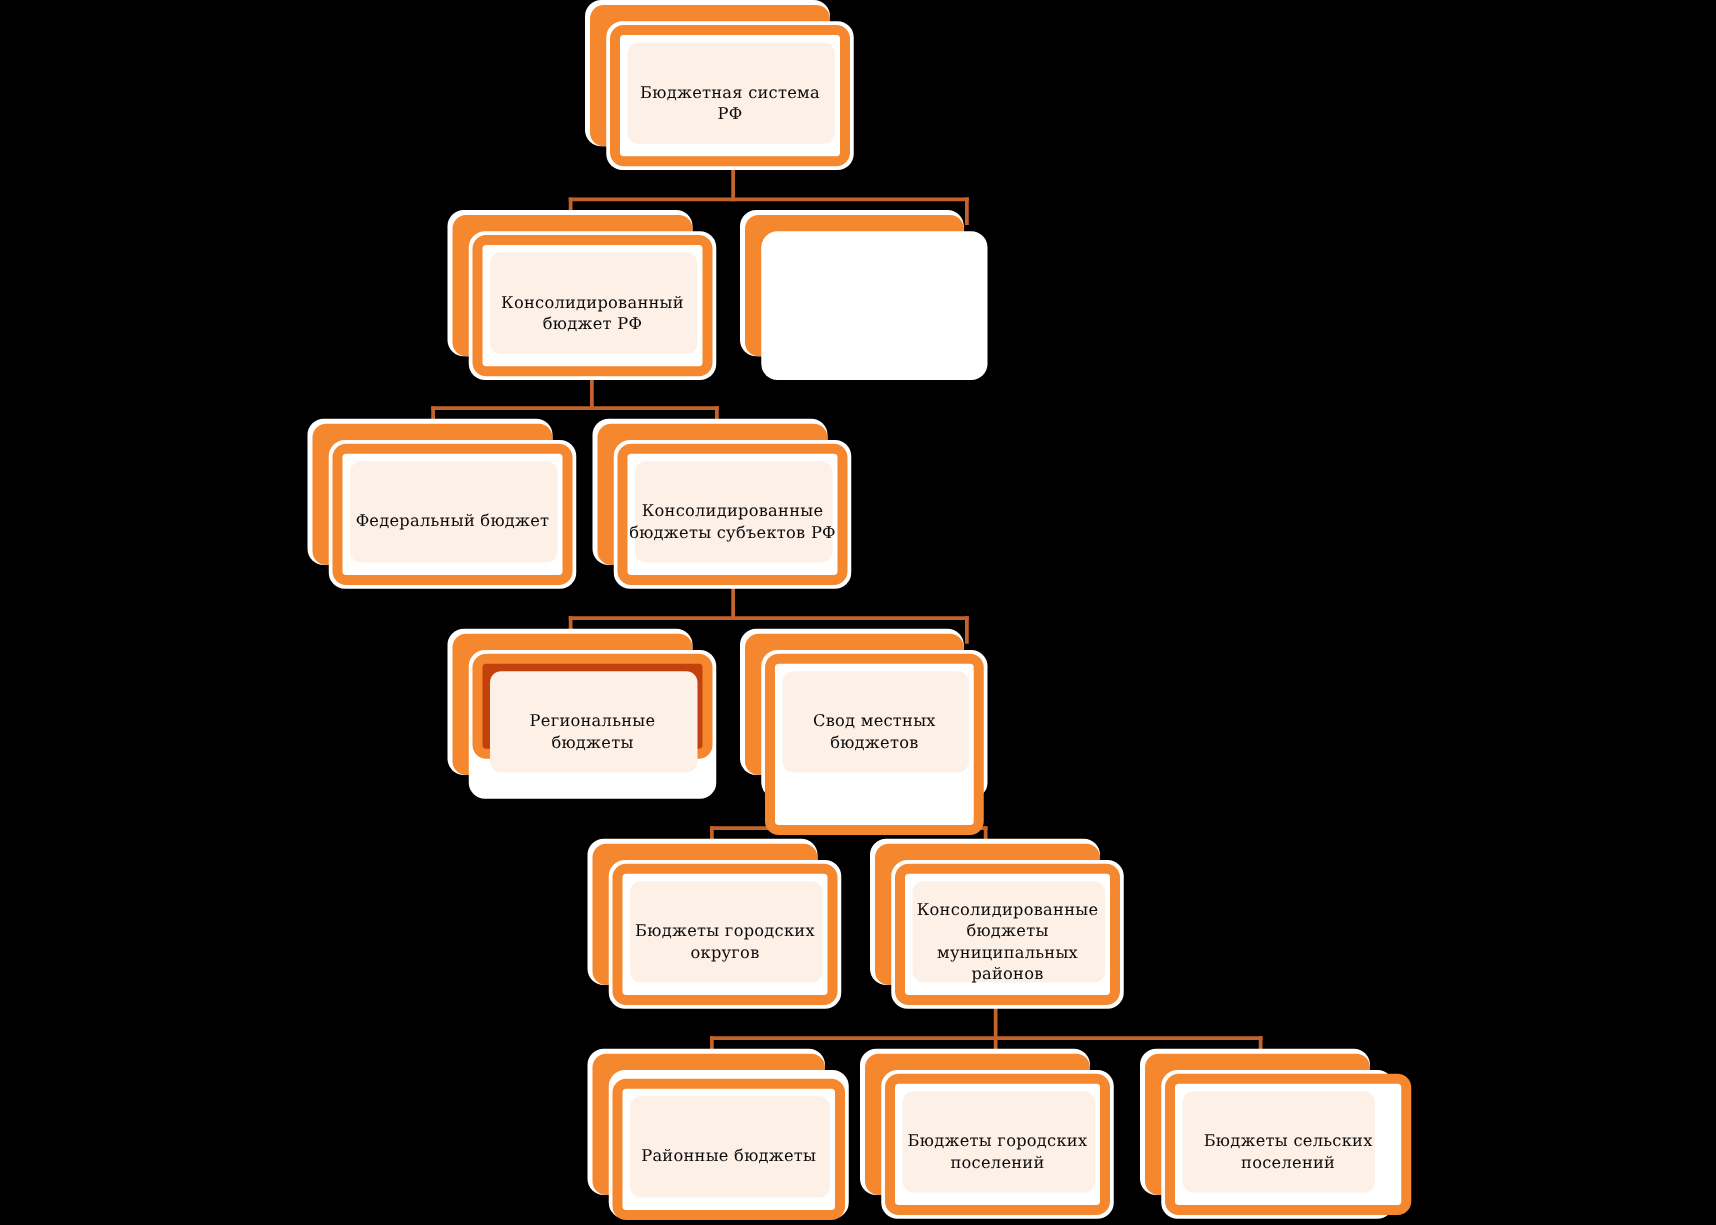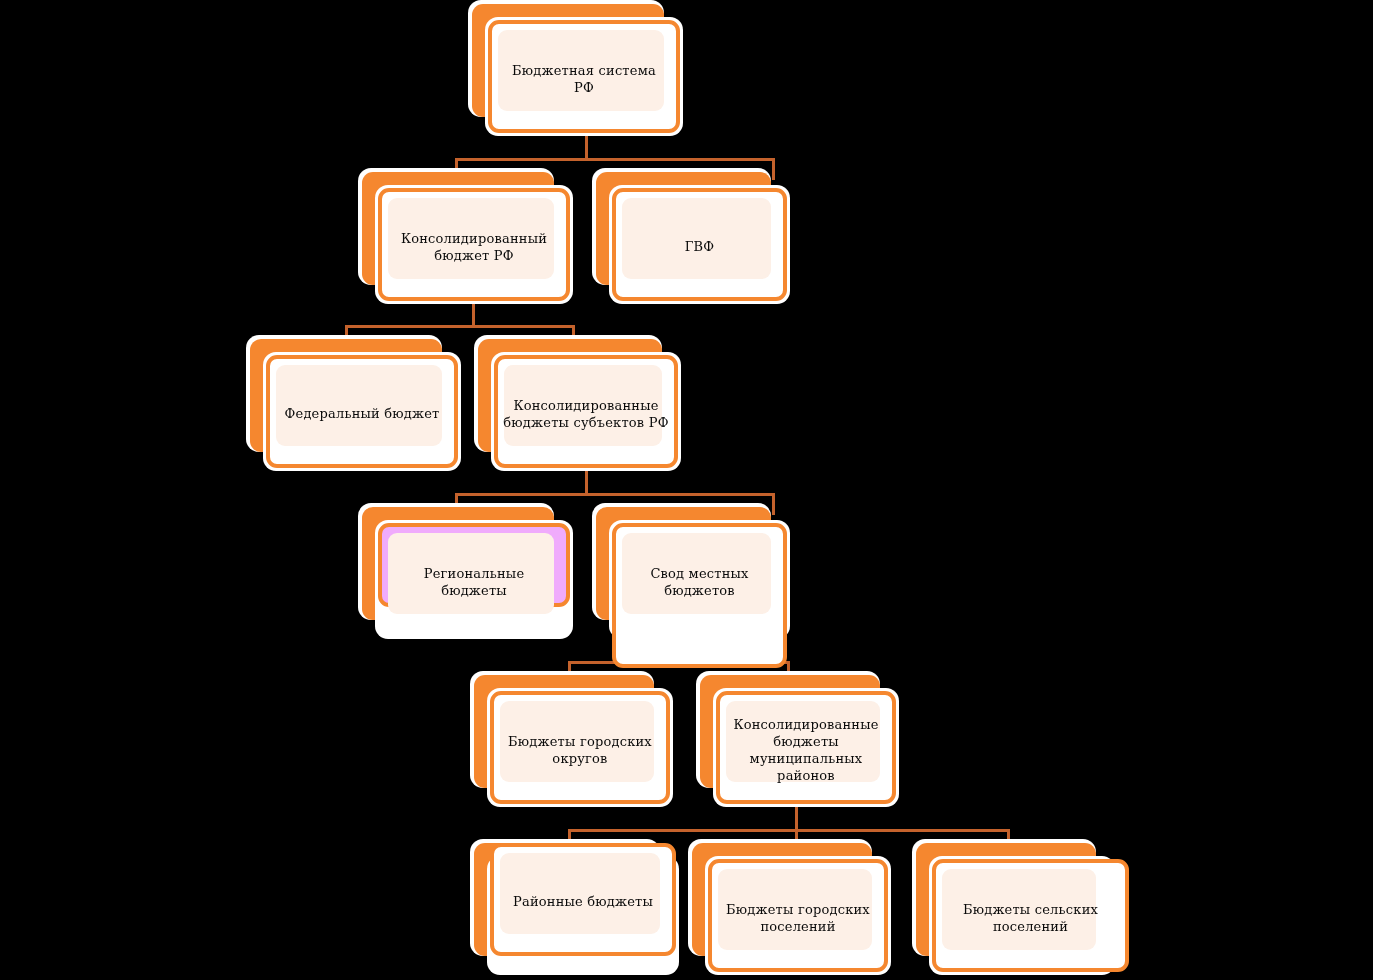--- a/index.html
+++ b/index.html
@@ -48,21 +48,21 @@
   .node .front-halo {
     position: absolute;
     border-radius: 13px;
     background: #FFFFFF;
   }
   
   .node .front {
     position: absolute;
     border-radius: 11px;
     background: #FFFFFF;
-    border: 4px solid #a3a3a3;
+    border: 8px solid #a3a3a3;
     box-sizing: border-box;
   }
   
   .node .inner {
     position: absolute;
     left: 6px;
     top: 6px;
     border-radius: 9px;
     background: #FDF0E7;
   }
@@ -124,24 +124,20 @@
         <div class="front" style="left: 20px; top: 20px; width: 192px; height: 113px; background: rgb(255, 255, 255); border-color: rgb(245, 135, 47); padding-left: 48px;">
           <div class="inner" style="width: 166px; height: 81px; background: rgb(253, 240, 231);"></div>
           <div class="label" style="color: rgb(10, 10, 10); top: 38px;">Консолидированный
 бюджет РФ</div>
         </div>
       </div>
       <div class="node" style="left: 592px; top: 168px; width: 195px; height: 133px;">
         <div class="halo" style="width: 179px; height: 117px; background: rgb(255, 255, 255);"></div>
         <div class="back" style="width: 175px; height: 113px; background: rgb(245, 135, 47);"></div>
         <div class="front-halo" style="left: 17px; top: 17px; width: 181px; height: 119px; background: rgb(255, 255, 255);"></div>
-        <div class="front" style="left: 20px; top: 20px; width: 175px; height: 113px; background: rgb(255, 255, 255); border-color: rgb(245, 135, 47);">
-          <div class="inner" style="width: 149px; height: 81px; background: rgb(253, 240, 231);"></div>
-          <div class="label" style="color: rgb(10, 10, 10); top: 46px;">ГВФ</div>
-        </div>
       </div>
       <div class="node" style="left: 246px; top: 335px; width: 212px; height: 133px;">
         <div class="halo" style="width: 196px; height: 117px; background: rgb(255, 255, 255);"></div>
         <div class="back" style="width: 192px; height: 113px; background: rgb(245, 135, 47);"></div>
         <div class="front-halo" style="left: 17px; top: 17px; width: 198px; height: 119px; background: rgb(255, 255, 255);"></div>
         <div class="front" style="left: 20px; top: 20px; width: 192px; height: 113px; background: rgb(255, 255, 255); border-color: rgb(245, 135, 47);">
           <div class="inner" style="width: 166px; height: 81px; background: rgb(253, 240, 231);"></div>
           <div class="label" style="color: rgb(10, 10, 10); top: 46px;">Федеральный бюджет</div>
         </div>
       </div>
@@ -152,21 +148,21 @@
         <div class="front" style="left: 20px; top: 20px; width: 184px; height: 113px; background: rgb(255, 255, 255); border-color: rgb(245, 135, 47);">
           <div class="inner" style="width: 158px; height: 81px; background: rgb(253, 240, 231);"></div>
           <div class="label" style="color: rgb(10, 10, 10); top: 38px;">Консолидированные
 бюджеты субъектов РФ</div>
         </div>
       </div>
       <div class="node" style="left: 358px; top: 503px; width: 212px; height: 133px;">
         <div class="halo" style="width: 196px; height: 117px; background: rgb(255, 255, 255);"></div>
         <div class="back" style="width: 192px; height: 113px; background: rgb(245, 135, 47);"></div>
         <div class="front-halo" style="left: 17px; top: 17px; width: 198px; height: 119px; background: rgb(255, 255, 255);"></div>
-        <div class="front" style="left: 20px; top: 20px; width: 192px; height: 84px; background: #f0abfc; border-color: rgb(245, 135, 47); padding-left: 28px;">
+        <div class="front" style="left: 20px; top: 20px; width: 192px; height: 84px; background: #c2410c; border-color: rgb(245, 135, 47); padding-left: 28px;">
           <div class="inner" style="width: 166px; height: 81px; background: rgb(253, 240, 231);"></div>
           <div class="label" style="color: rgb(10, 10, 10); top: 38px;">Региональные
 бюджеты</div>
         </div>
       </div>
       <div class="node" style="left: 592px; top: 503px; width: 195px; height: 133px;">
         <div class="halo" style="width: 179px; height: 117px; background: rgb(255, 255, 255);"></div>
         <div class="back" style="width: 175px; height: 113px; background: rgb(245, 135, 47);"></div>
         <div class="front-halo" style="left: 17px; top: 17px; width: 181px; height: 119px; background: rgb(255, 255, 255);"></div>
         <div class="front" style="left: 20px; top: 20px; width: 175px; height: 145px; background: rgb(255, 255, 255); border-color: rgb(245, 135, 47);">
@@ -194,21 +190,21 @@
           <div class="label" style="color: rgb(10, 10, 10); top: 21px;">Консолидированные
 бюджеты
 муниципальных
 районов</div>
         </div>
       </div>
       <div class="node" style="left: 470px; top: 839px; width: 206px; height: 133px;">
         <div class="halo" style="width: 190px; height: 117px; background: rgb(255, 255, 255);"></div>
         <div class="back" style="width: 186px; height: 113px; background: rgb(245, 135, 47);"></div>
         <div class="front-halo" style="left: 17px; top: 17px; width: 192px; height: 119px; background: rgb(255, 255, 255);"></div>
-        <div class="front" style="left: 20px; top: 4px; width: 186px; height: 113px; background: rgb(255, 255, 255); border-color: rgb(245, 135, 47);">
+        <div class="front" style="left: 20px; top: 24px; width: 186px; height: 113px; background: rgb(255, 255, 255); border-color: rgb(245, 135, 47);">
           <div class="inner" style="width: 160px; height: 81px; background: rgb(253, 240, 231);"></div>
           <div class="label" style="color: rgb(10, 10, 10); top: 46px;">Районные бюджеты</div>
         </div>
       </div>
       <div class="node" style="left: 688px; top: 839px; width: 200px; height: 133px;">
         <div class="halo" style="width: 184px; height: 117px; background: rgb(255, 255, 255);"></div>
         <div class="back" style="width: 180px; height: 113px; background: rgb(245, 135, 47);"></div>
         <div class="front-halo" style="left: 17px; top: 17px; width: 186px; height: 119px; background: rgb(255, 255, 255);"></div>
         <div class="front" style="left: 20px; top: 20px; width: 180px; height: 113px; background: rgb(255, 255, 255); border-color: rgb(245, 135, 47);">
           <div class="inner" style="width: 154px; height: 81px; background: rgb(253, 240, 231);"></div>

